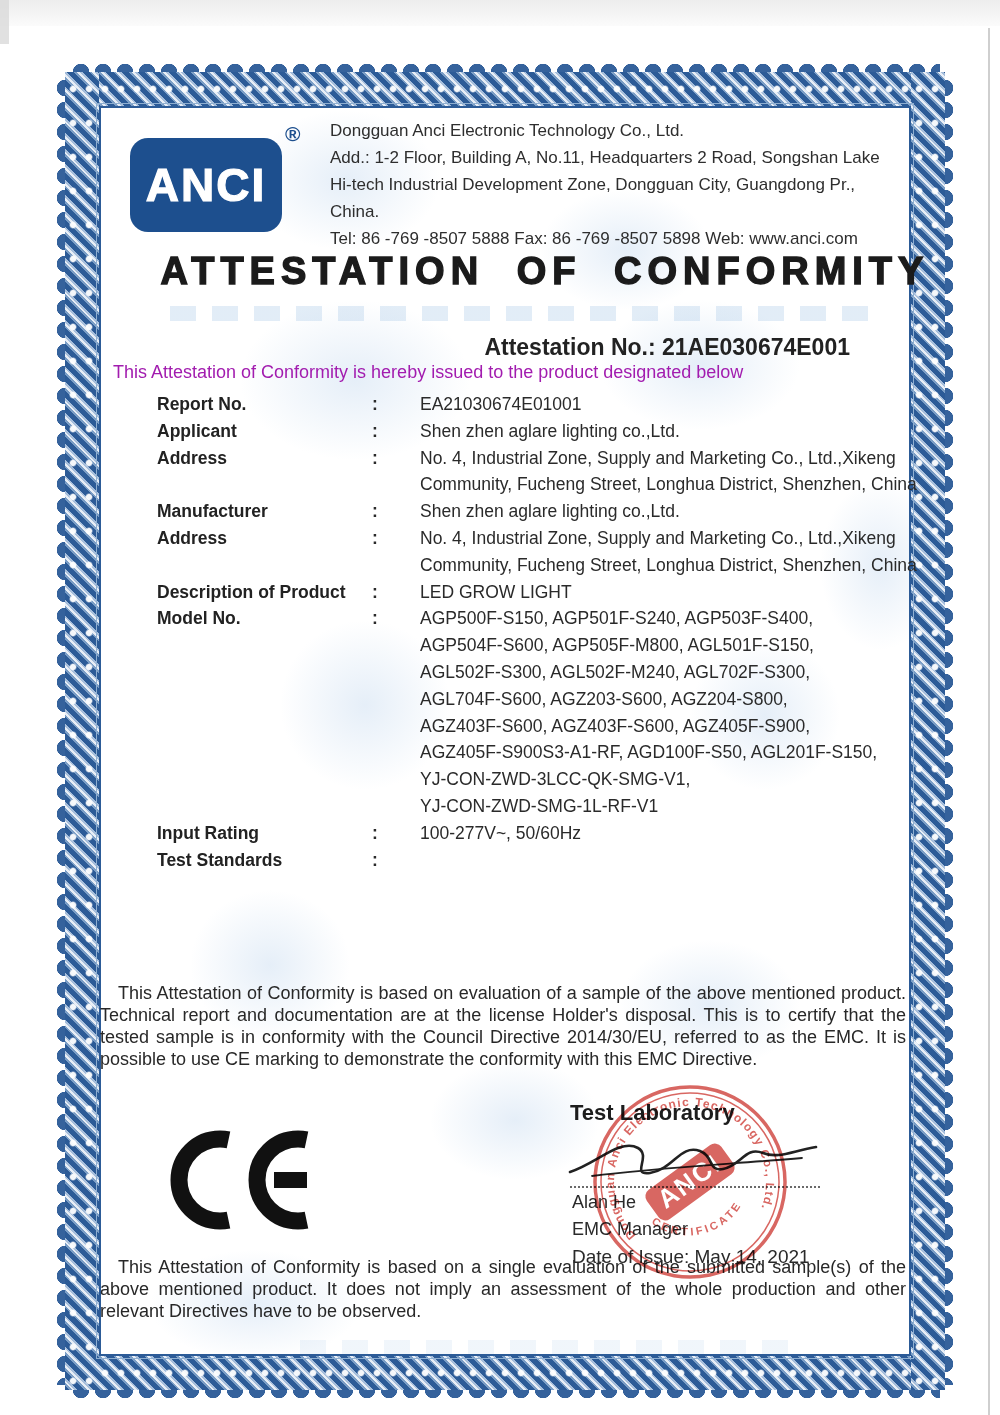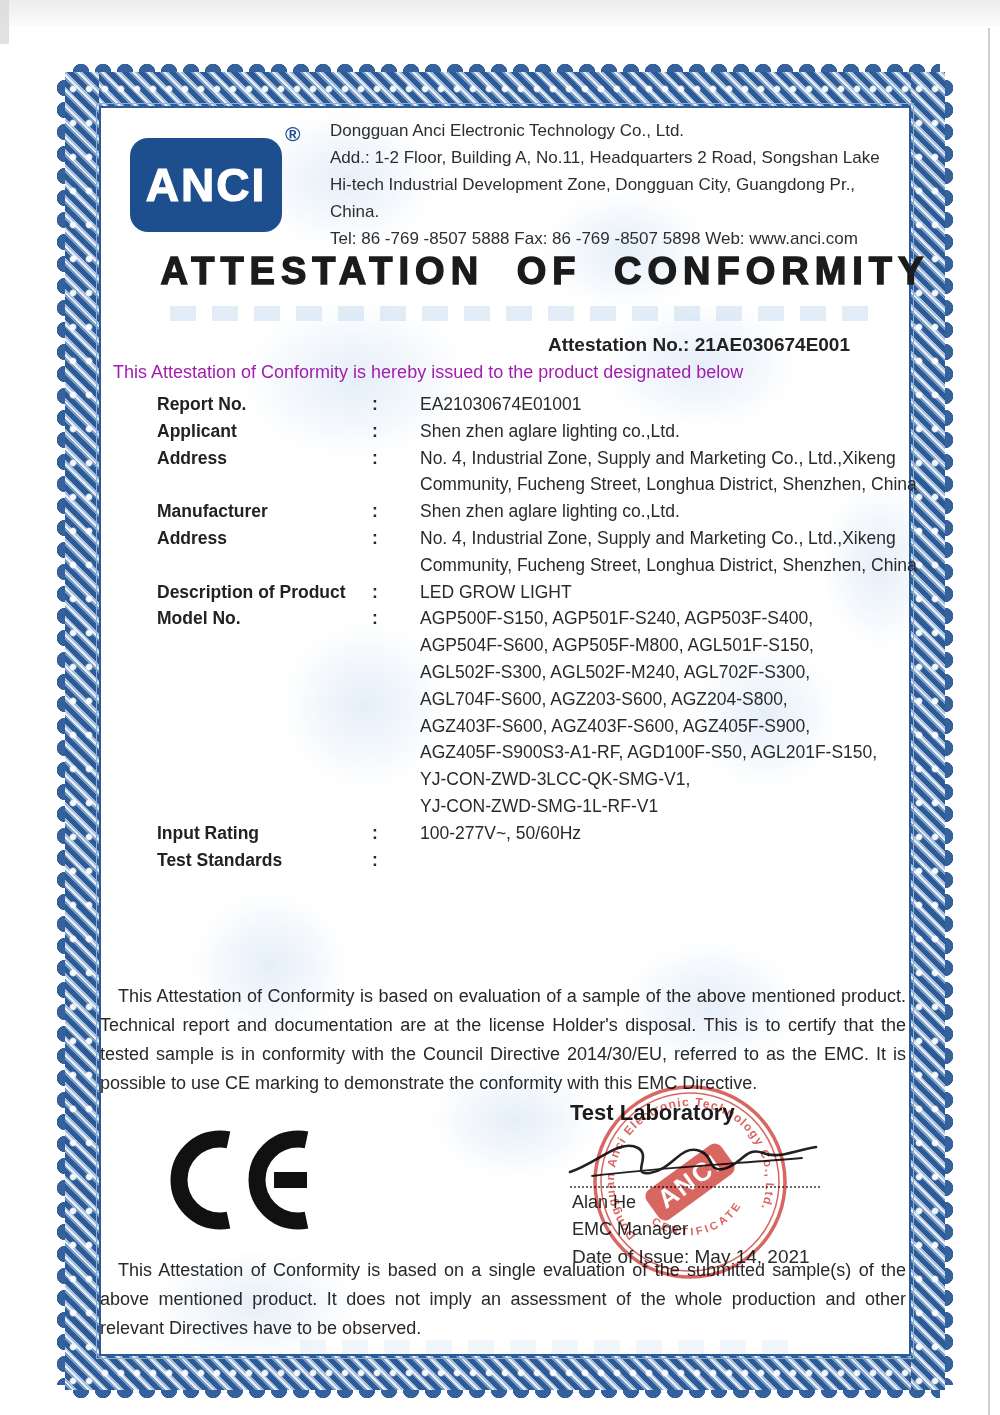--- a/index.html
+++ b/index.html
@@ -44,33 +44,33 @@
   
   .logo{left:130px;top:138px;width:152px;height:94px;background:#1d4f8e;border-radius:18px;
     display:flex;align-items:center;justify-content:center;z-index:2;}
   .logo span{color:#fff;font-size:46px;font-weight:bold;letter-spacing:2px;-webkit-text-stroke:1.2px #fff;}
   .regmark{left:285px;top:122px;font-size:21px;color:#1d4f8e;font-weight:bold;z-index:2;}
   .company{left:330px;top:117px;width:578px;font-size:17px;line-height:27px;color:#2e2e2e;z-index:2;}
 
   
   .title{left:0;width:1000px;top:250px;text-align:center;font-size:38px;font-weight:bold;
     letter-spacing:6px;word-spacing:16px;color:#1b1b1b;-webkit-text-stroke:1.4px #1b1b1b;white-space:nowrap;z-index:2;padding-left:45px;}
-  .att-no{top:334px;right:150px;font-size:19px;font-weight:bold;color:#222;z-index:2;text-align:right;}
+  .att-no{top:334px;right:150px;font-size:23px;font-weight:bold;color:#222;z-index:2;text-align:right;}
   .intro{left:113px;top:362px;font-size:18px;color:#a21caf;z-index:2;}
 
   
   .fields{left:157px;top:391px;width:750px;font-size:17.5px;line-height:26.8px;z-index:2;}
   .frow{display:flex;align-items:flex-start;}
   .flabel{width:215px;font-weight:bold;color:#222;flex:none;}
   .fcolon{width:48px;font-weight:bold;flex:none;}
   .flines{flex:1;min-width:0;}
   .fline{white-space:nowrap;}
 
   
-  .para{left:100px;width:806px;font-size:18px;line-height:29px;text-align:justify;text-indent:18px;color:#282828;z-index:2;}
+  .para{left:100px;width:806px;font-size:18px;line-height:22px;text-align:justify;text-indent:18px;color:#282828;z-index:2;}
   .para1{top:982px;}
   .para2{top:1256px;}
 
   
   .ce{left:170px;top:1128px;width:148px;height:104px;color:#111;z-index:2;}
 
   
   .sig-head{left:570px;top:1100px;font-size:22px;font-weight:bold;color:#1d1d1d;z-index:3;}
   .sig-scribble{left:562px;top:1118px;width:262px;height:70px;z-index:3;}
   .sig-dots{left:570px;top:1186px;width:250px;border-top:2px dotted #6a6a6a;z-index:3;}

